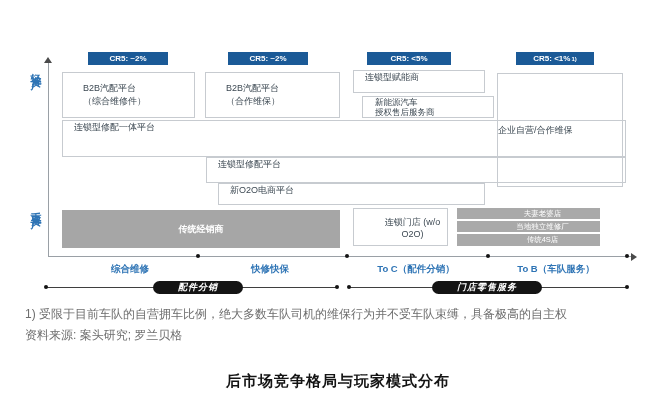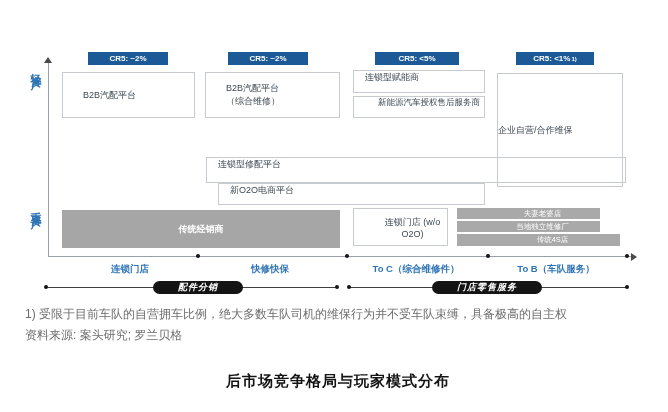--- a/index.html
+++ b/index.html
@@ -17,21 +17,21 @@
   .y-label{writing-mode:vertical-rl;font-weight:bold;font-size:11px;letter-spacing:3px;color:#2e74b5;}
   
   .badge{display:flex;align-items:center;justify-content:center;background:#1b5a97;color:#fff;
          font-size:8px;font-weight:bold;border-radius:0;height:13px;}
   .badge sup{font-size:6px;line-height:1;margin-left:1px;}
   
   .box{border:1px solid #c7cbd0;background:transparent;font-size:9px;color:#3c4852;display:flex;}
   .box.center{align-items:center;text-align:center;}
   .box.leftpad{align-items:flex-start;padding-left:11px;}
   .box.twoline{flex-direction:column;justify-content:center;padding-left:20px;line-height:13px;}
-  .box.twoline-sm{justify-content:center;padding-left:20px;line-height:10px;font-size:8.5px;}
+  .box.twoline-sm{flex-direction:column;justify-content:center;padding-left:12px;line-height:10px;font-size:8.5px;margin-left:9px;}
   .graybox{background:#a6a6a6;color:#ffffff;font-size:9px;font-weight:600;display:flex;align-items:center;justify-content:center;border:none;}
   .graybar{background:#a9a9a9;color:#ffffff;font-size:7.5px;display:flex;align-items:center;justify-content:center;padding-left:28px;}
   .storebox{border:1px solid #c7cbd0;font-size:9px;color:#3c4852;text-align:center;padding-top:7px;}
   
   .xlabel{color:#2e74b5;font-weight:bold;font-size:9.5px;text-align:center;}
   
   .bracket-line{height:1px;background:#3f3f3f;}
   .dot{width:4px;height:4px;border-radius:50%;background:#141414;}
   .dark-pill{display:flex;align-items:center;justify-content:center;background:#141414;color:#fff;
              font-size:9px;font-weight:bold;font-style:italic;border-radius:7px;height:13px;letter-spacing:1px;}
@@ -55,73 +55,77 @@
   <div class="abs dot" style="left:345px;top:254px;"></div>
   <div class="abs dot" style="left:486px;top:254px;"></div>
   <div class="abs dot" style="left:625px;top:254px;"></div>
 
   <div class="abs badge" style="left:88px;top:52px;width:80px;">
     <span>CR5: ~2%</span>
   </div>
   <div class="abs badge" style="left:228px;top:52px;width:80px;">
     <span>CR5: ~2%</span>
   </div>
-  <div class="abs badge" style="left:367px;top:52px;width:84px;margin-left:8px;">
+  <div class="abs badge" style="left:367px;top:52px;width:84px;">
     <span>CR5: &lt;5%</span>
   </div>
   <div class="abs badge" style="left:516px;top:52px;width:78px;">
     <span>CR5: &lt;1%</span>
       <sup>1)</sup>
   </div>
 
   <div class="abs box center" style="left:497px;top:73px;width:126px;height:114px;">
     <span>企业自营/合作维保</span>
   </div>
 
   <div class="abs box twoline" style="left:62px;top:72px;width:133px;height:46px;">
     <div>B2B汽配平台</div>
+    <div>（综合维修件）</div>
   </div>
   <div class="abs box twoline" style="left:205px;top:72px;width:135px;height:46px;">
     <div>B2B汽配平台</div>
-    <div>（综合维修）</div>
+    <div>（合作维保）</div>
   </div>
   <div class="abs box leftpad" style="left:353px;top:70px;width:132px;height:23px;">
     <span>连锁型赋能商</span>
   </div>
   <div class="abs box twoline-sm" style="left:353px;top:96px;width:132px;height:22px;">
     <div>新能源汽车</div>
     <div>授权售后服务商</div>
   </div>
 
+  <div class="abs box leftpad" style="left:62px;top:120px;width:564px;height:37px;">
+    <span>连锁型修配一体平台</span>
+  </div>
   <div class="abs box leftpad" style="left:206px;top:157px;width:420px;height:26px;">
     <span>连锁型修配平台</span>
   </div>
   <div class="abs box leftpad" style="left:218px;top:183px;width:267px;height:22px;">
     <span>新O2O电商平台</span>
   </div>
 
   <div class="abs graybox" style="left:62px;top:210px;width:278px;height:38px;">
     <span>传统经销商</span>
   </div>
   <div class="abs storebox" style="left:353px;top:208px;width:95px;height:38px;padding-left:24px;">
     <span>连锁门店 (w/o O2O)</span>
   </div>
   <div class="abs graybar" style="left:457px;top:208px;width:143px;height:11px;">
     <span>夫妻老婆店</span>
   </div>
   <div class="abs graybar" style="left:457px;top:221px;width:143px;height:11px;">
     <span>当地独立维修厂</span>
   </div>
-  <div class="abs graybar" style="left:457px;top:234px;width:163px;height:12px;">
+  <div class="abs graybar" style="left:457px;top:234px;width:143px;height:12px;">
     <span>传统4S店</span>
   </div>
 
-  <div class="abs xlabel" style="left:95px;top:263px;width:70px;">连锁门店</div>
+  <div class="abs xlabel" style="left:95px;top:263px;width:70px;">综合维修</div>
   <div class="abs xlabel" style="left:235px;top:263px;width:70px;">快修快保</div>
-  <div class="abs xlabel" style="left:351px;top:263px;width:130px;">To C（综合维修件）</div>
+  <div class="abs xlabel" style="left:351px;top:263px;width:130px;">To C（配件分销）</div>
   <div class="abs xlabel" style="left:491px;top:263px;width:130px;">To B（车队服务）</div>
 
   <div class="abs bracket-line" style="left:46px;top:287px;width:291px;"></div>
   <div class="abs dot" style="left:44px;top:285px;"></div>
   <div class="abs dot" style="left:335px;top:285px;"></div>
   <div class="abs dark-pill" style="left:153px;top:281px;width:90px;">
     <span>配件分销</span>
   </div>
 
   <div class="abs bracket-line" style="left:349px;top:287px;width:278px;"></div>

